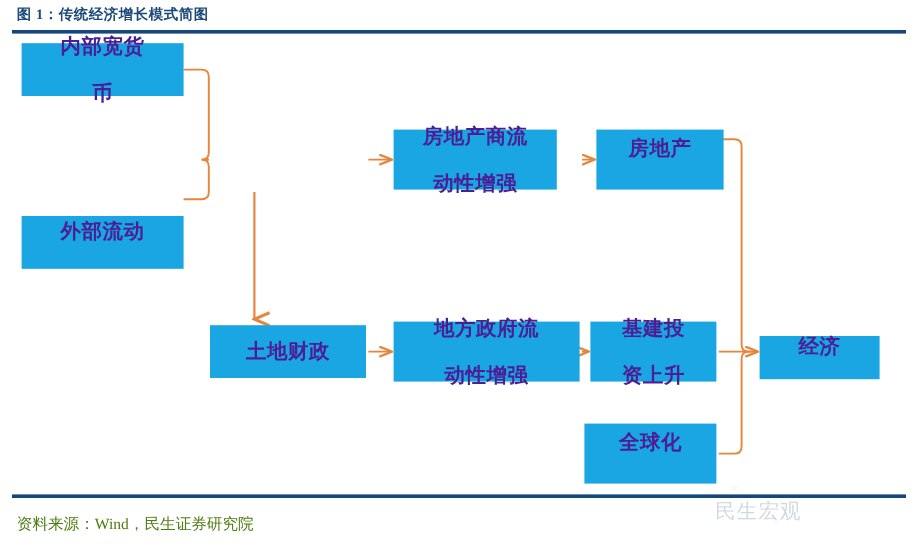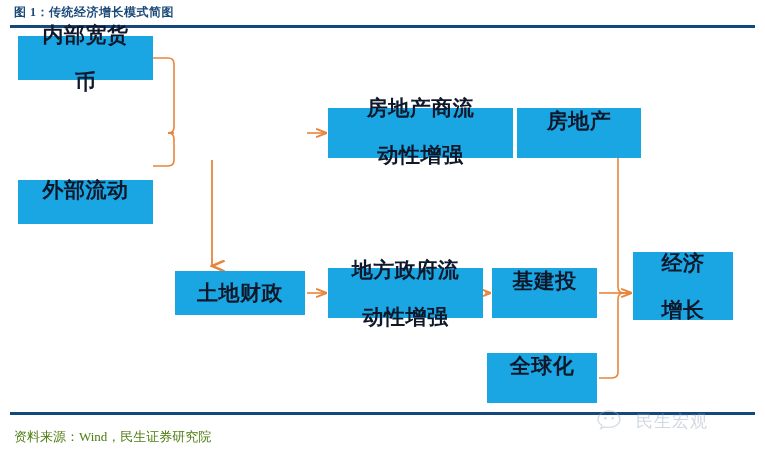--- a/index.html
+++ b/index.html
@@ -62,45 +62,45 @@
     top: 0;
     width: 765px;
     height: 380px;
     pointer-events: none;
   }
 
   
   .node {
     position: absolute;
     background: #19A6E2;
-    color: #0f172a;
+    color: #4c1d95;
     font-weight: 700;
-    font-size: 21px;
+    font-size: 17px;
     line-height: 1.12;
     text-align: center;
     display: flex;
     align-items: center;
     justify-content: center;
     letter-spacing: 0.5px;
     box-sizing: border-box;
     padding: 2px 17px;
   }
   .node span { display: block; width: 100%; }
 
   
   #watermark {
     position: absolute;
     left: 596px;
     top: 404px;
     width: 160px;
     height: 34px;
     display: flex;
-    align-items: center;
     gap: 6px;
     opacity: 0.42;
+    flex-direction: column;
   }
   #watermark .wm-text {
     font-family: "Liberation Sans", "DejaVu Sans", sans-serif;
     font-size: 17px;
     color: #8fa4b8;
     letter-spacing: 1px;
     white-space: nowrap;
   }
 </style>
 </head>
@@ -146,44 +146,44 @@
 
   <div class="node" style="left:18px;  top:8px;   width:135px; height:44px;">
     <span><span>内部宽货</span><br><span>币</span></span>
   </div>
 
   <div class="node" style="left:18px;  top:116px; width:135px; height:44px;margin-top:36px;">
     <span><span>外部流动</span><br></span>
   </div>
 
 
-  <div class="node" style="left:328px; top:80px;  width:185px; height:50px;font-family:Liberation Mono, monospace;">
+  <div class="node" style="left:328px; top:80px;  width:136px; height:50px;">
     <span><span>房地产商流</span><br><span>动性增强</span></span>
   </div>
 
-  <div class="node" style="left:497px; top:80px;  width:124px; height:50px;margin-left:20px;">
+  <div class="node" style="left:497px; top:80px;  width:106px; height:50px;">
     <span><span>房地产</span><br></span>
   </div>
 
   <div class="node" style="left:175px; top:243px; width:130px; height:44px;">
     <span>
         <span>土地财政</span>
       </span>
   </div>
 
   <div class="node" style="left:328px; top:240px; width:155px; height:50px;">
     <span><span>地方政府流</span><br><span>动性增强</span></span>
   </div>
 
   <div class="node" style="left:492px; top:240px; width:105px; height:50px;">
-    <span><span>基建投</span><br></span>
-  </div>
-
-  <div class="node" style="left:633px; top:224px; width:100px; height:68px;align-items:center;">
-    <span><span>经济</span><br><span>增长</span></span>
+    <span><span>基建投</span><br><span>资上升</span></span>
+  </div>
+
+  <div class="node" style="left:633px; top:252px; width:100px; height:36px;align-items:center;">
+    <span><span>经济</span><br></span>
   </div>
 
   <div class="node" style="left:487px; top:325px; width:110px; height:50px;text-align:center;">
     <span><span>全球化</span><br></span>
   </div>
 
 </div>
 
 <div class="rule" id="rule-bottom"></div>
 

